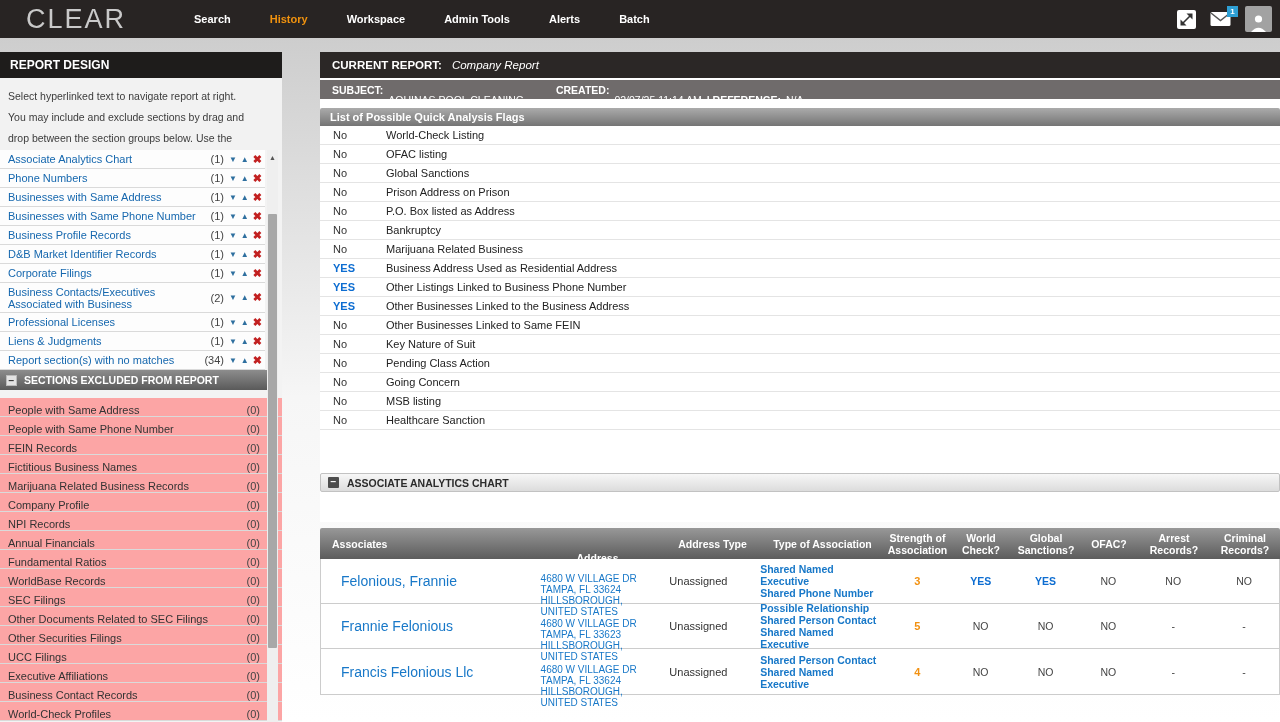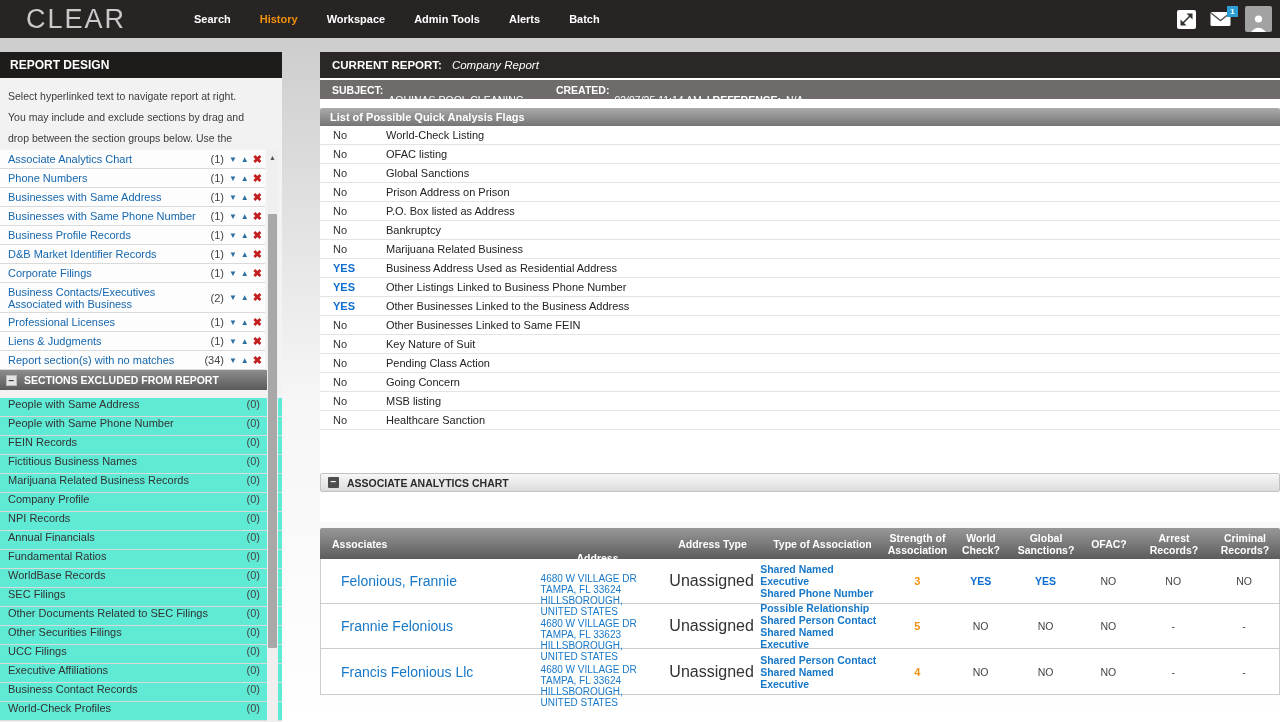--- a/index.html
+++ b/index.html
@@ -6,21 +6,21 @@
   html,body { width:1280px; height:722px; overflow:hidden; }
   body {
     font-family:"Liberation Sans", sans-serif;
     background:linear-gradient(#c9c9c9, #f6f6f6 55%, #ffffff);
     position:relative; color:#222;
   }
 
   
   .topnav { position:absolute; left:0; top:0; width:1280px; height:38px; background:#282423; display:flex; align-items:center; }
   .logo { font-size:27px; font-weight:200; letter-spacing:2px; color:#c9c9c9; margin-left:26px; }
-  .nav-items { display:flex; gap:29px; margin-left:68px; }
+  .nav-items { display:flex; gap:39px; margin-left:68px; }
   .nav-item { color:#fff; font-size:11px; font-weight:bold; cursor:pointer; }
   .nav-item.active { color:#f0920e; }
   .nav-icons { margin-left:auto; margin-right:8px; display:flex; align-items:center; gap:14px; }
   .icon-btn { position:relative; cursor:pointer; display:flex; align-items:center; justify-content:center; }
   .expand-box { width:19px; height:19px; background:#fff; border-radius:2px; }
   .badge { position:absolute; top:-5px; right:-7px; background:#2e9fd4; color:#fff; font-size:8px; font-weight:bold; width:11px; height:11px; line-height:11px; text-align:center; }
   .user-box { width:27px; height:26px; background:#a2a2a2; border-radius:2px; display:flex; align-items:flex-end; justify-content:center; }
 
   
   .sidebar { position:absolute; left:0; top:52px; width:282px; height:670px; }
@@ -30,21 +30,21 @@
   .list-rows { margin-right:17px; }
   .inc-row { display:flex; align-items:center; height:19px; background:#fdfdfd; border-bottom:1px solid #dadada; padding:0 3px 0 8px; }
   .inc-row.two-line { height:30px; }
   .inc-label { flex:1; color:#1567ae; font-size:11px; line-height:12px; cursor:pointer; }
   .inc-count { color:#444; font-size:11px; margin-right:3px; }
   .btn-tri { color:#2e6f9f; font-size:8px; padding:0 2px; cursor:pointer; }
   .btn-x { color:#c22020; font-size:11px; font-weight:bold; padding-left:2px; cursor:pointer; }
   .exc-header { height:20px; margin-right:15px; background:linear-gradient(#8d8d8d,#5a5a5a); color:#fff; font-size:10.5px; font-weight:bold; display:flex; align-items:center; gap:7px; padding-left:6px; }
   .minus-box-light { width:11px; height:11px; background:#e3e3e3; border:1px solid #bbb; color:#333; font-size:10px; line-height:9px; text-align:center; cursor:pointer; }
   .exc-rows { margin-top:8px; }
-  .exc-row { display:flex; align-items:flex-start; height:19px; background:#5eead4; border-bottom:1px solid #dadada; padding:0 22px 0 8px; }
+  .exc-row { display:flex; align-items:flex-end; height:19px; background:#fca5a5; border-bottom:1px solid #dadada; padding:0 22px 0 8px; }
   .exc-label { flex:1; color:#333; font-size:11px; }
   .exc-count { color:#444; font-size:11px; }
   
   .sb-scroll { position:absolute; right:4px; top:0; width:11px; height:572px; background:#efefef; }
   .sb-up { height:14px; display:flex; align-items:center; justify-content:center; font-size:7px; color:#555; background:#efefef; cursor:pointer; }
   .sb-thumb { position:absolute; left:1px; top:64px; width:9px; height:434px; background:#a8a8a8; border-radius:1px; cursor:pointer; }
 
   
   .main { position:absolute; left:320px; top:52px; width:960px; height:470px; background:#fff; }
   .cur-report { height:26px; background:#2b2726; color:#fff; display:flex; align-items:center; padding-left:12px; font-size:11.5px; }
@@ -67,21 +67,21 @@
   .assoc-head { display:flex; height:31px; background:linear-gradient(#989898,#5c5c5c); color:#fff; font-size:10.5px; font-weight:bold; border-radius:2px 2px 0 0; }
   .assoc-head > div { display:flex; align-items:center; justify-content:center; text-align:center; line-height:12px; }
   .assoc-head .c1 { justify-content:flex-start; padding-left:12px; }
   .assoc-body { border:1px solid #ccc; border-top:none; }
   .assoc-row { display:flex; height:45px; background:#fff; border-bottom:1px solid #ccc; align-items:center; }
   .assoc-row:last-child { border-bottom:none; }
   .c1{width:210px;} .c2{width:135px;margin-top:28px;} .c3{width:95px;} .c4{width:125px;} .c5{width:65px;}
   .c6{width:62px;} .c7{width:68px;} .c8{width:58px;} .c9{width:72px;} .c10{width:70px;}
   .a-name { padding-left:20px; color:#1878c8; font-size:14px; cursor:pointer; }
   .a-addr { padding-left:10px; color:#1878c8; font-size:10px; line-height:11px; white-space:pre-line; cursor:pointer; }
-  .a-type { padding-left:4px; color:#333; font-size:16px; }
+  .a-type { padding-left:4px; color:#333; font-size:11px; }
   .a-assoc { color:#1878c8; font-size:10.5px; font-weight:bold; line-height:12px; white-space:pre-line; }
   .a-strength { text-align:center; color:#f29111; font-size:11px; font-weight:bold; }
   .yn { text-align:center; color:#444; font-size:10.5px; }
   .yn.yes { color:#0d6dd1; font-weight:bold; }
 </style>
 </head>
 <body>
 
 <div class="topnav">
   <div class="logo">CLEAR</div>

